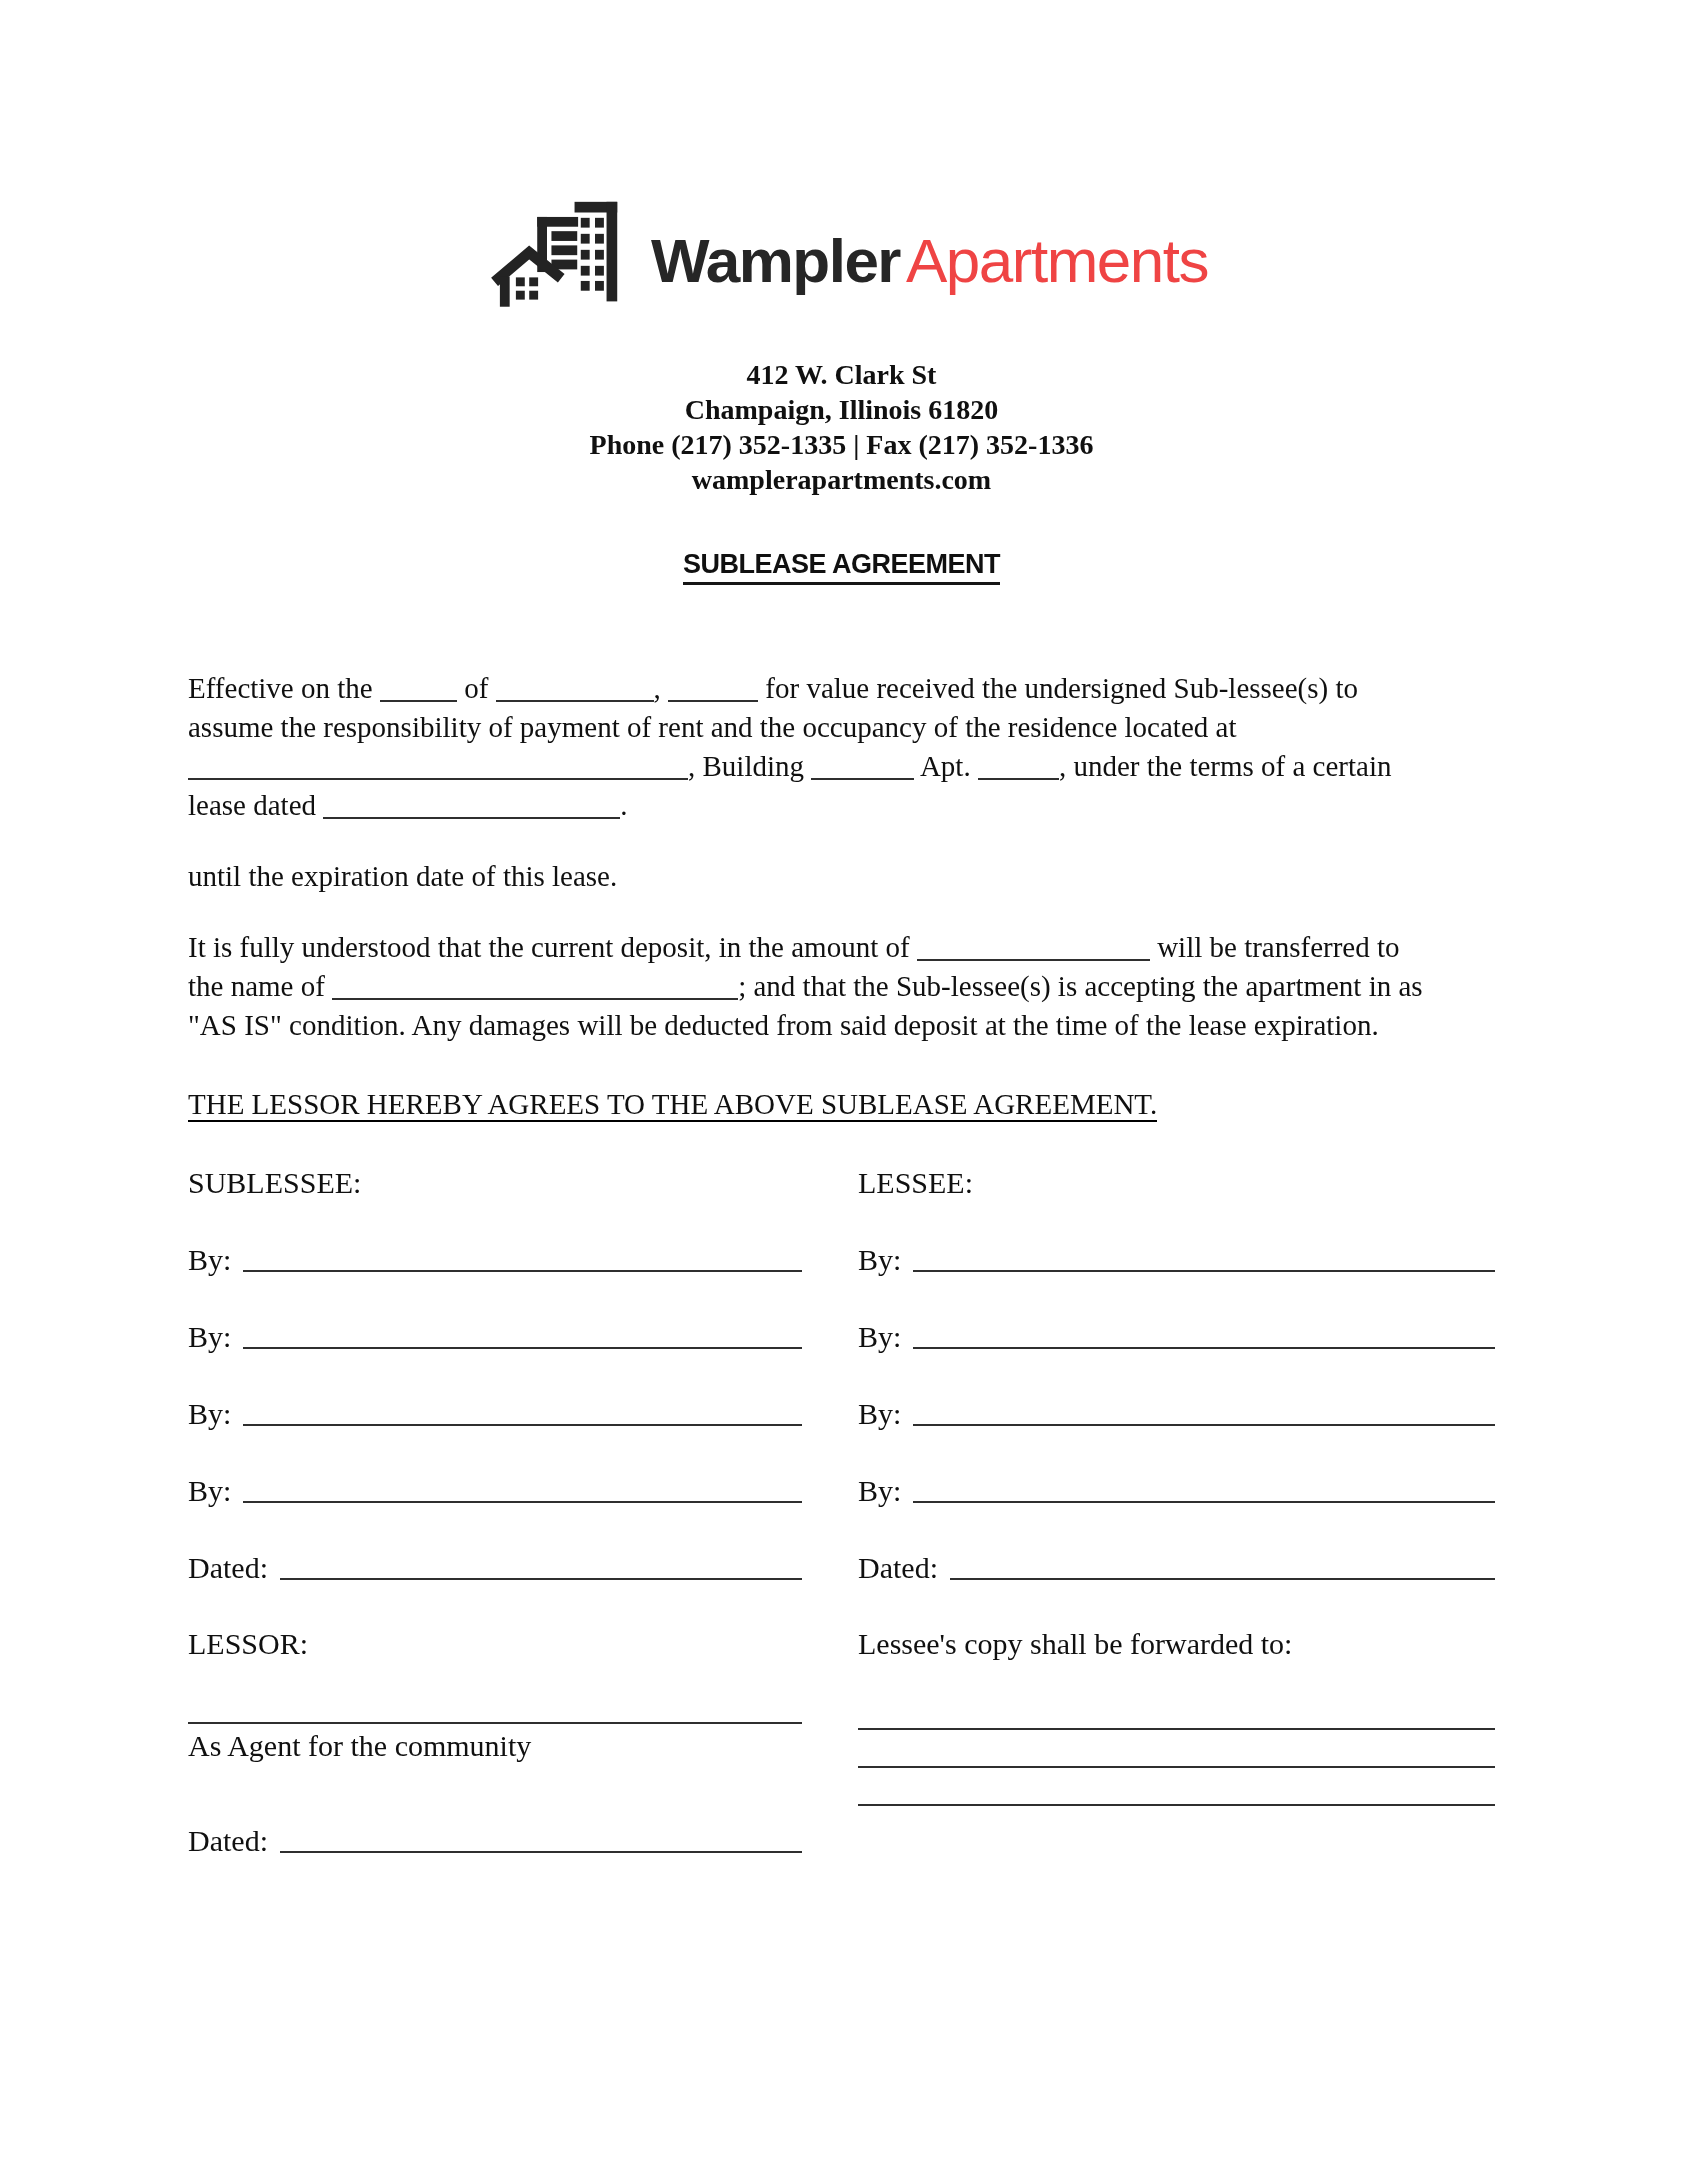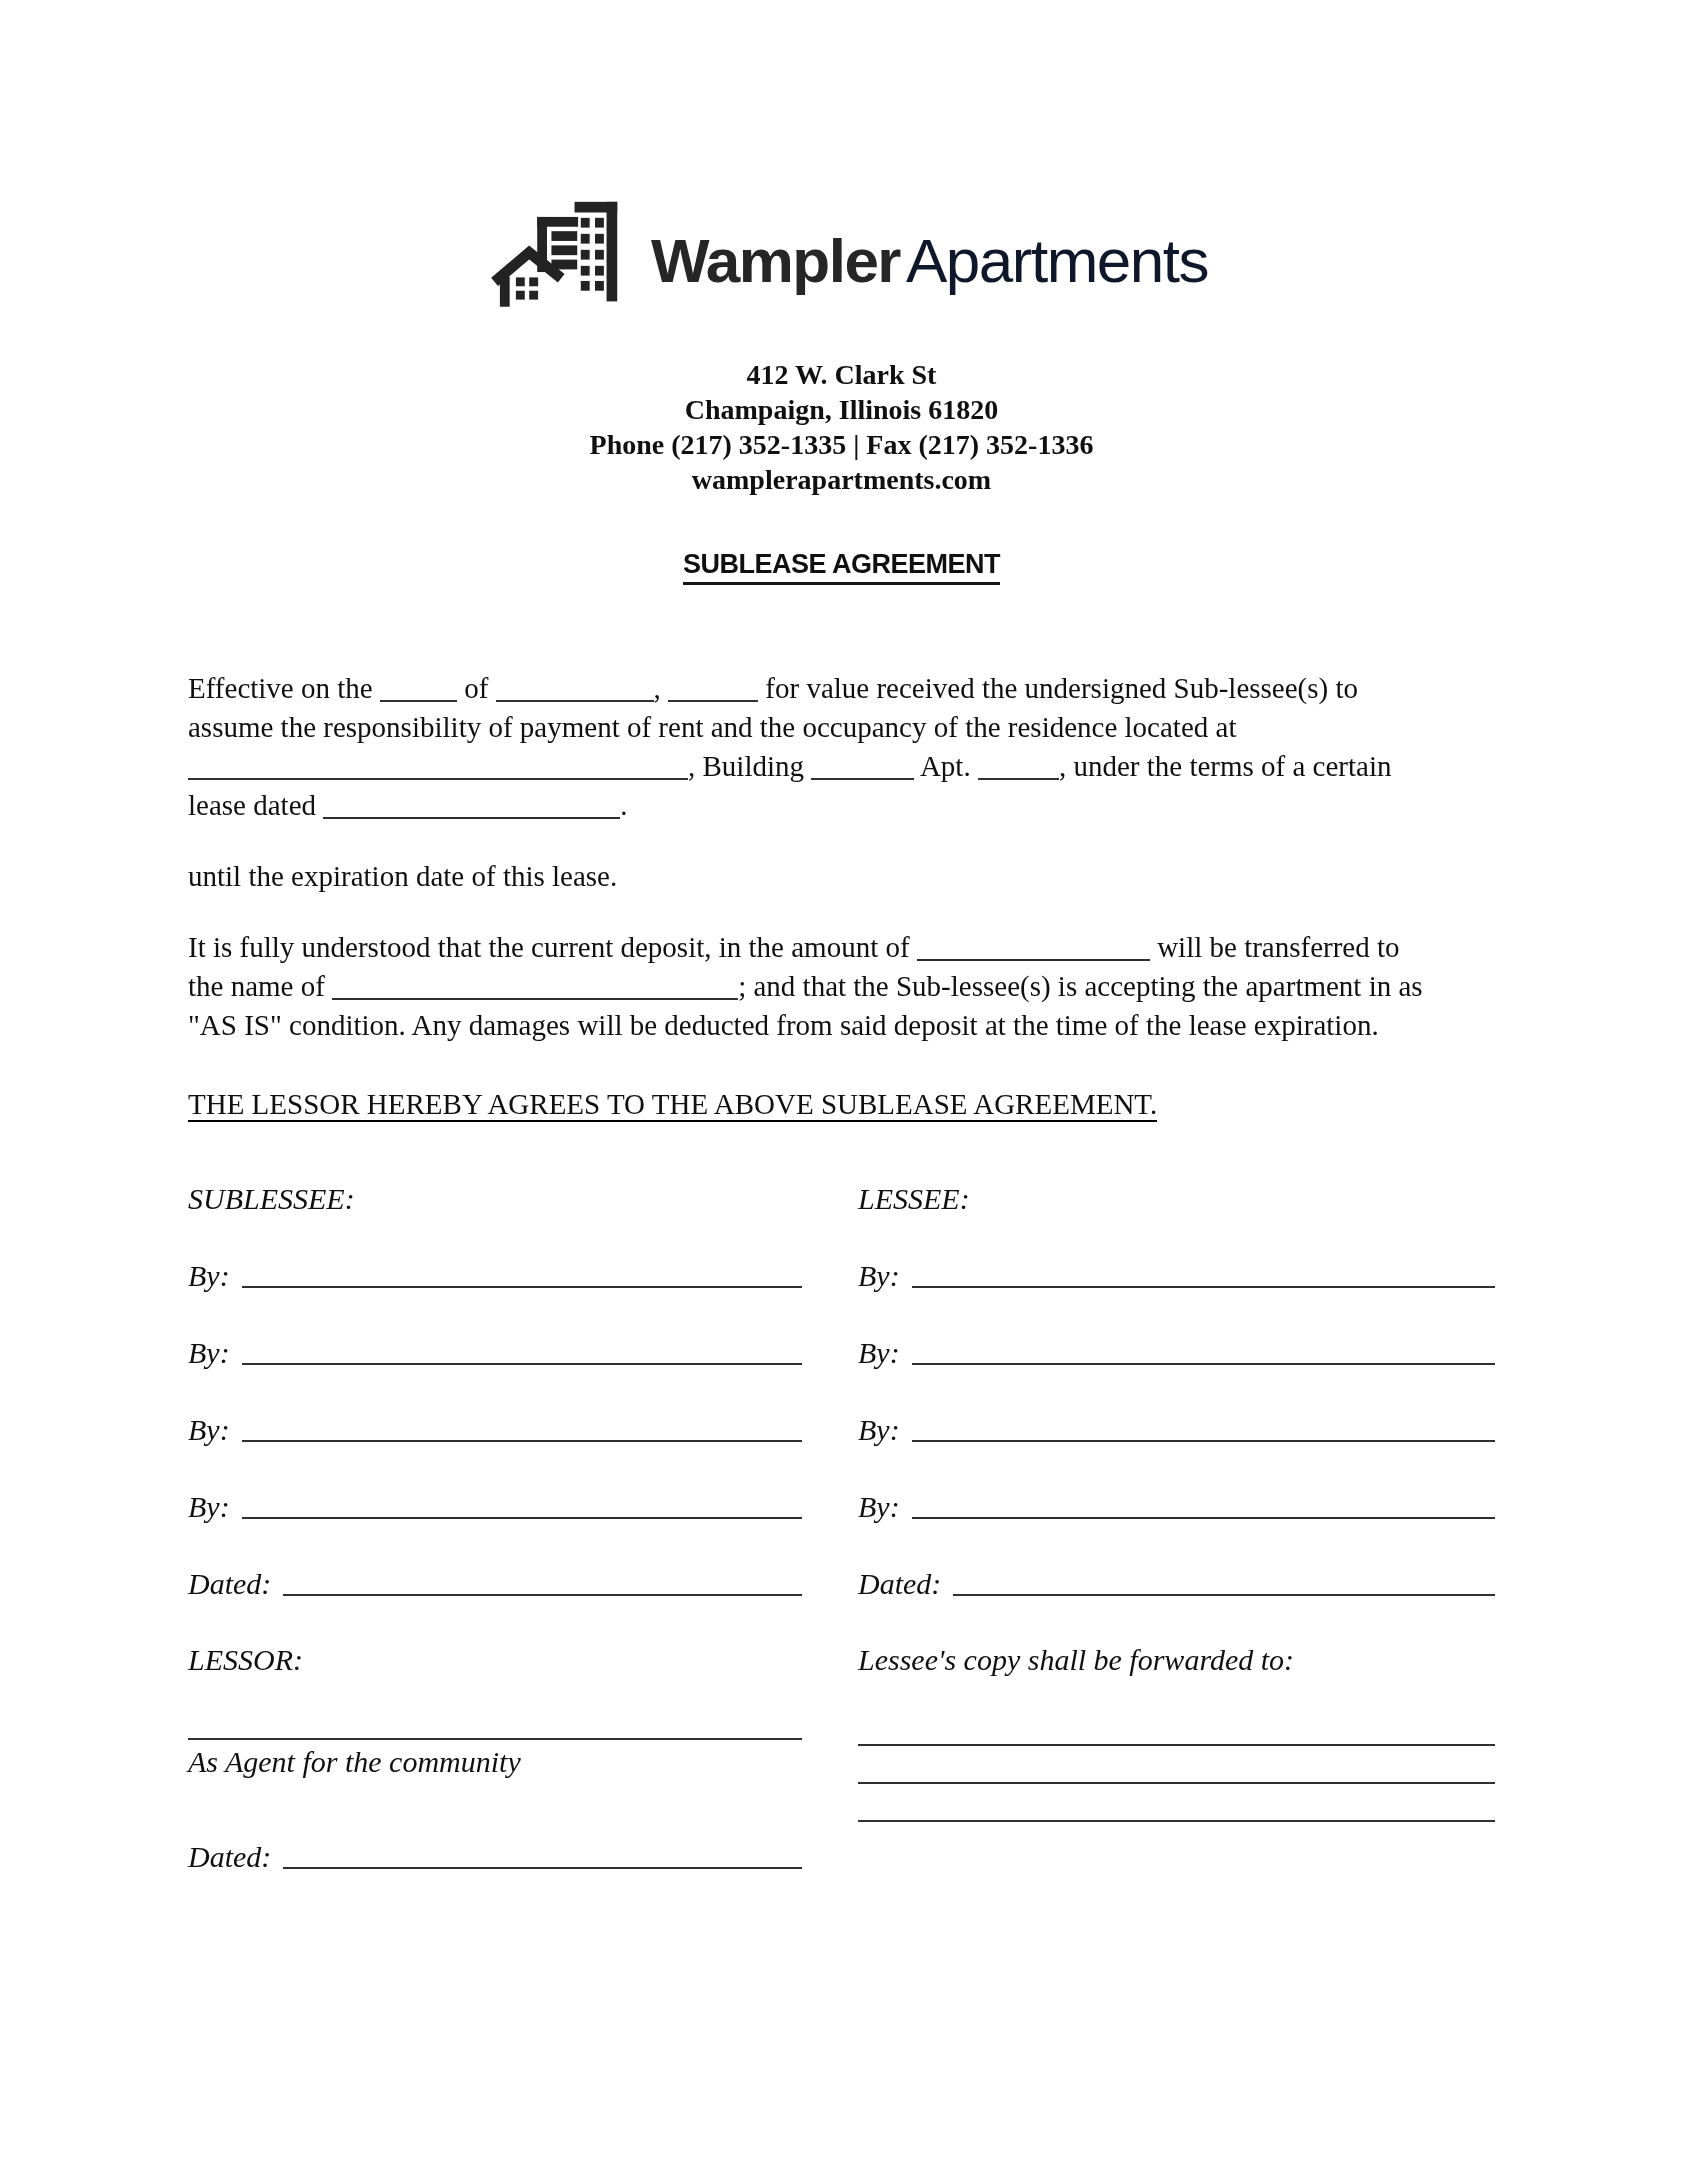--- a/index.html
+++ b/index.html
@@ -7,40 +7,40 @@
     width:1683px;height:2178px;background:#ffffff;
     font-family:"Liberation Serif",serif;color:#101010;
   }
   .page{width:1683px;height:2178px;padding:0 188px;box-sizing:border-box;overflow:hidden;background:#ffffff;}
 
   
   .logo-row{padding-top:188px;display:flex;justify-content:center;align-items:center;gap:16px;}
   .logo-icon svg{width:160px;height:145px;display:block;}
   .logo-text{font-family:"Liberation Sans",sans-serif;font-size:62px;color:#262626;letter-spacing:-1.5px;white-space:nowrap;}
   .brand-bold{font-weight:700;text-align:center;}
-  .brand-light{font-weight:300;margin-left:6px;color:#0f172a;}
+  .brand-light{font-weight:300;margin-left:6px;color:#ef4444;}
 
   
   .letterhead{margin-top:24px;text-align:center;font-weight:700;font-size:28px;line-height:35px;}
 
   
   .doc-title{margin-top:52px;text-align:center;font-family:"Liberation Sans",sans-serif;}
   .doc-title-text{font-size:27px;font-weight:700;letter-spacing:-0.5px;border-bottom:3px solid #161616;padding-bottom:3px;}
 
   
   #paragraphs{margin-top:89px;font-size:29px;}
   .para + .para{margin-top:32px;}
   .line{height:39px;line-height:39px;white-space:nowrap;}
   .blank{display:inline-block;height:26px;border-bottom:2px solid #2f2f2f;vertical-align:-4px;}
 
   .statement{margin-top:40px;font-size:29px;height:39px;line-height:39px;}
   .statement-text{border-bottom:2px solid #000000;padding-bottom:0;margin-top:32px;}
 
   
-  .sig-grid{margin-top:52px;display:grid;grid-template-columns:614px 1fr;column-gap:56px;font-size:30px;font-style:italic;}
+  .sig-grid{margin-top:36px;display:grid;grid-template-columns:614px 1fr;column-gap:56px;font-size:30px;}
   .sig-header{height:40px;display:flex;align-items:flex-end;}
   .sig-row{display:flex;align-items:flex-end;height:40px;margin-top:37px;}
   .sig-label{white-space:nowrap;}
   .sig-line{flex:1;border-bottom:2px solid #2f2f2f;margin-left:12px;margin-bottom:5px;}
   .sig-title-row{height:40px;margin-top:36px;display:flex;align-items:flex-end;}
   .agent-line{border-bottom:2px solid #2f2f2f;margin-top:61px;height:0;}
   .agent-caption{line-height:40px;margin-top:2px;}
   .sig-row.dated-bottom{margin-top:52px;}
   .fwd-line{border-bottom:2px solid #2f2f2f;height:0;margin-top:36px;}
   .fwd-line.first{margin-top:67px;}

